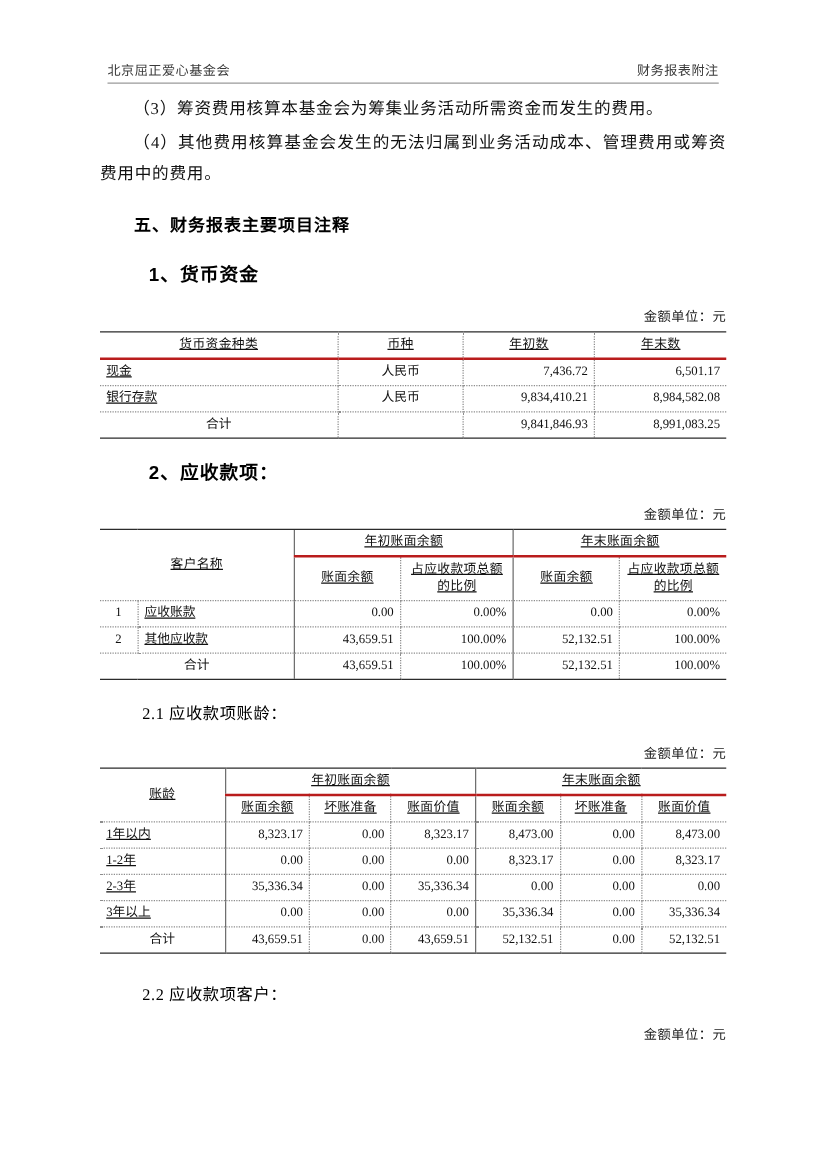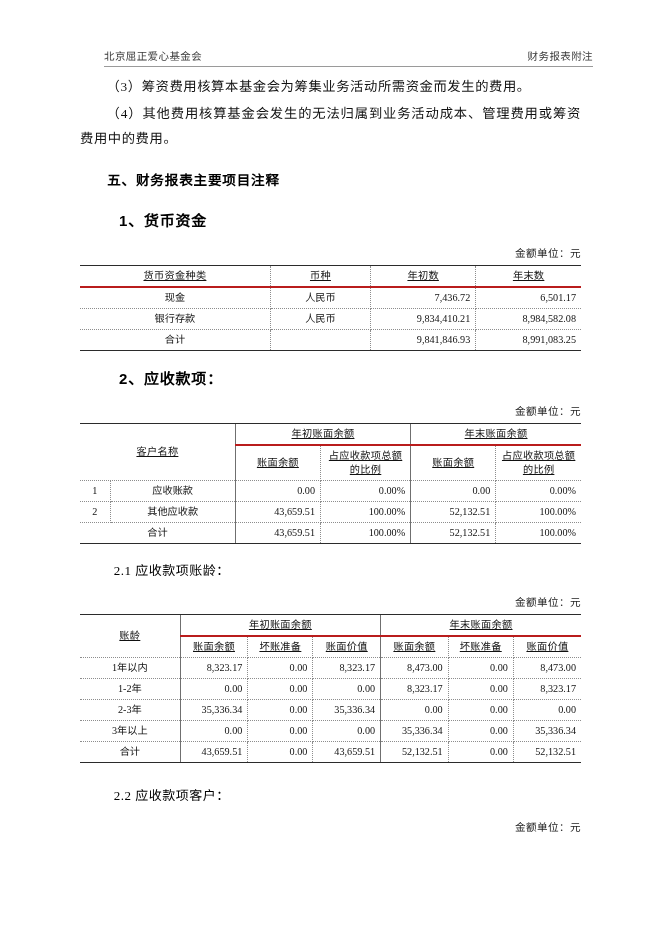--- a/index.html
+++ b/index.html
@@ -31,21 +31,20 @@
     top: 48px;
     width: 489px;
     display: flex;
     justify-content: space-between;
     align-items: flex-end;
     font-size: 10.5px;
     color: #3a3a3a;
     letter-spacing: 0.4px;
     padding-bottom: 3px;
     border-bottom: 1px solid #9a9a9a;
-    margin-left: 18px;
   }
 
   
   .content { position: absolute; left: 80px; top: 74px; width: 501px; }
   p.body-par {
     margin: 0 0 2px 0;
     font-size: 13.3px;
     line-height: 25px;
     text-align: justify;
     text-justify: inter-ideograph;
@@ -111,21 +110,21 @@
     letter-spacing: 0.3px;
   }
   table.fin .top-edge { border-top: 1.4px solid #2b2b2b; }
   table.fin .bot-edge { border-bottom: 1.4px solid #2b2b2b; }
   table.fin .solid-l { border-left: 1px solid #6f6f6f; }
   table.fin .solid-b { border-bottom: 2px solid #b91c1c; }
   table.fin .no-l { border-left: none; }
   table.fin .no-r { border-right: none; }
   .num { text-align: right; font-variant-numeric: tabular-nums; }
   .ctr { text-align: center; }
-  .lft { text-align: center; }
+  .lft { text-align: left; text-decoration: underline; }
   .tot { font-weight: bold; }
   .tot td { font-weight: bold; }
 
   
   .foot {
     position: absolute;
     left: 86px;
     top: 868px;
     width: 489px;
     border-top: 1px solid #8a8a8a;

